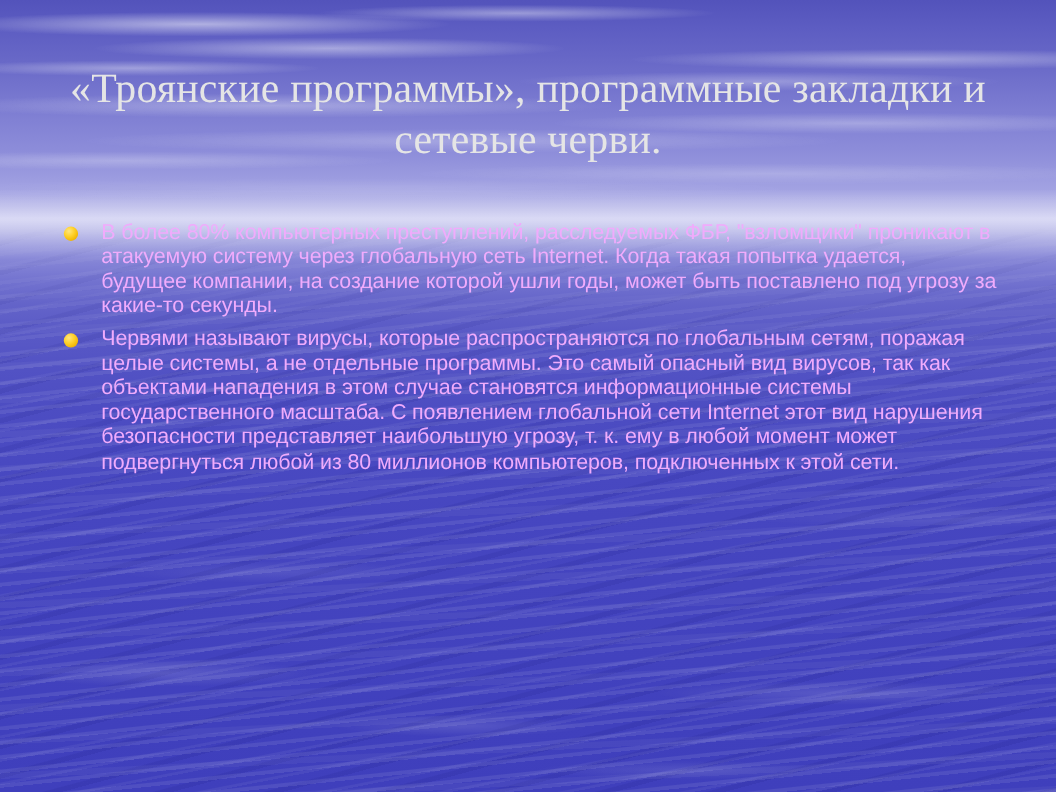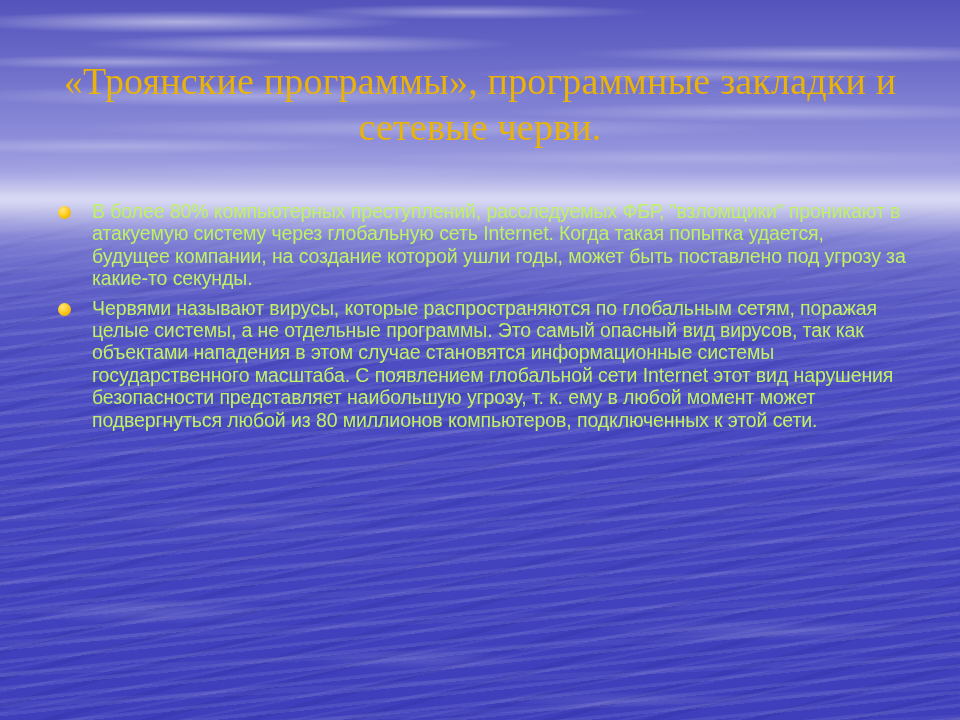--- a/index.html
+++ b/index.html
@@ -136,21 +136,21 @@
 
   .slide-title {
     position: absolute;
     left: 60px;
     top: 58px;
     width: 840px;
     text-align: center;
     font-family: "Liberation Serif", "DejaVu Serif", serif;
     font-size: 38px;
     line-height: 46px;
-    color: #eab308;
+    color: #e5e5e5;
     letter-spacing: 0.2px;
     white-space: pre-line;
   }
 
   .body-block {
     position: absolute;
     left: 58px;
     top: 200px;
     width: 848px;
   }
@@ -172,21 +172,21 @@
   .bullet-dot {
     display: block;
     width: 13px;
     height: 13px;
     border-radius: 50%;
     background: radial-gradient(circle at 36% 32%, #ffe680 0%, #ffd22e 38%, #f0b400 76%, #d99f00 100%);
   }
 
   .bullet-text {
     flex: 1 1 auto;
-    color: #bef264;
+    color: #f0abfc;
     font-size: 19.5px;
     line-height: 22.4px;
     letter-spacing: -0.1px;
     text-align: left;
   }
 </style>
 </head>
 <body>
 
 <div id="slide">

